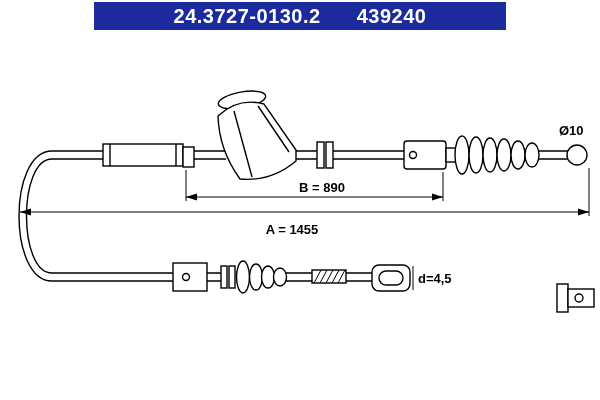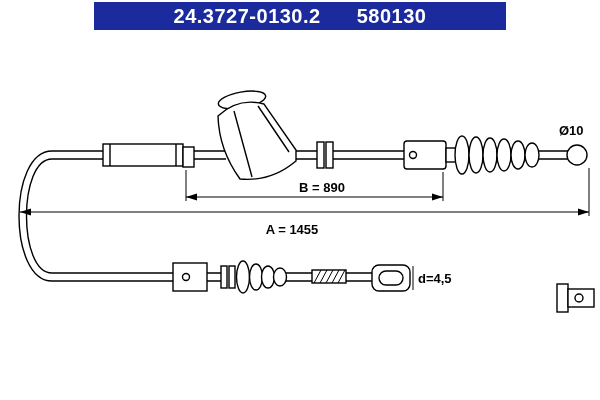--- a/index.html
+++ b/index.html
@@ -18,21 +18,21 @@
   .dim-text{
     font-family:"Liberation Sans",sans-serif;
     font-weight:bold;font-size:13px;fill:#000;
   }
 </style>
 </head>
 <body>
 
 <div class="header-bar">
   <span>24.3727-0130.2</span>
-  <span>580130</span>
+  <span>439240</span>
 </div>
 
 <svg class="drawing" width="600" height="400" viewBox="0 0 600 400">
 
   <g fill="none" stroke="#000" stroke-width="1.4">
     <path d="M104 151 H52 C8 151 8 281 52 281 H173"></path>
     <path d="M104 159 H52 C18 159 18 273 52 273 H173"></path>
   </g>
 
   <g stroke="#000" stroke-width="1.4" fill="#ffffff">

